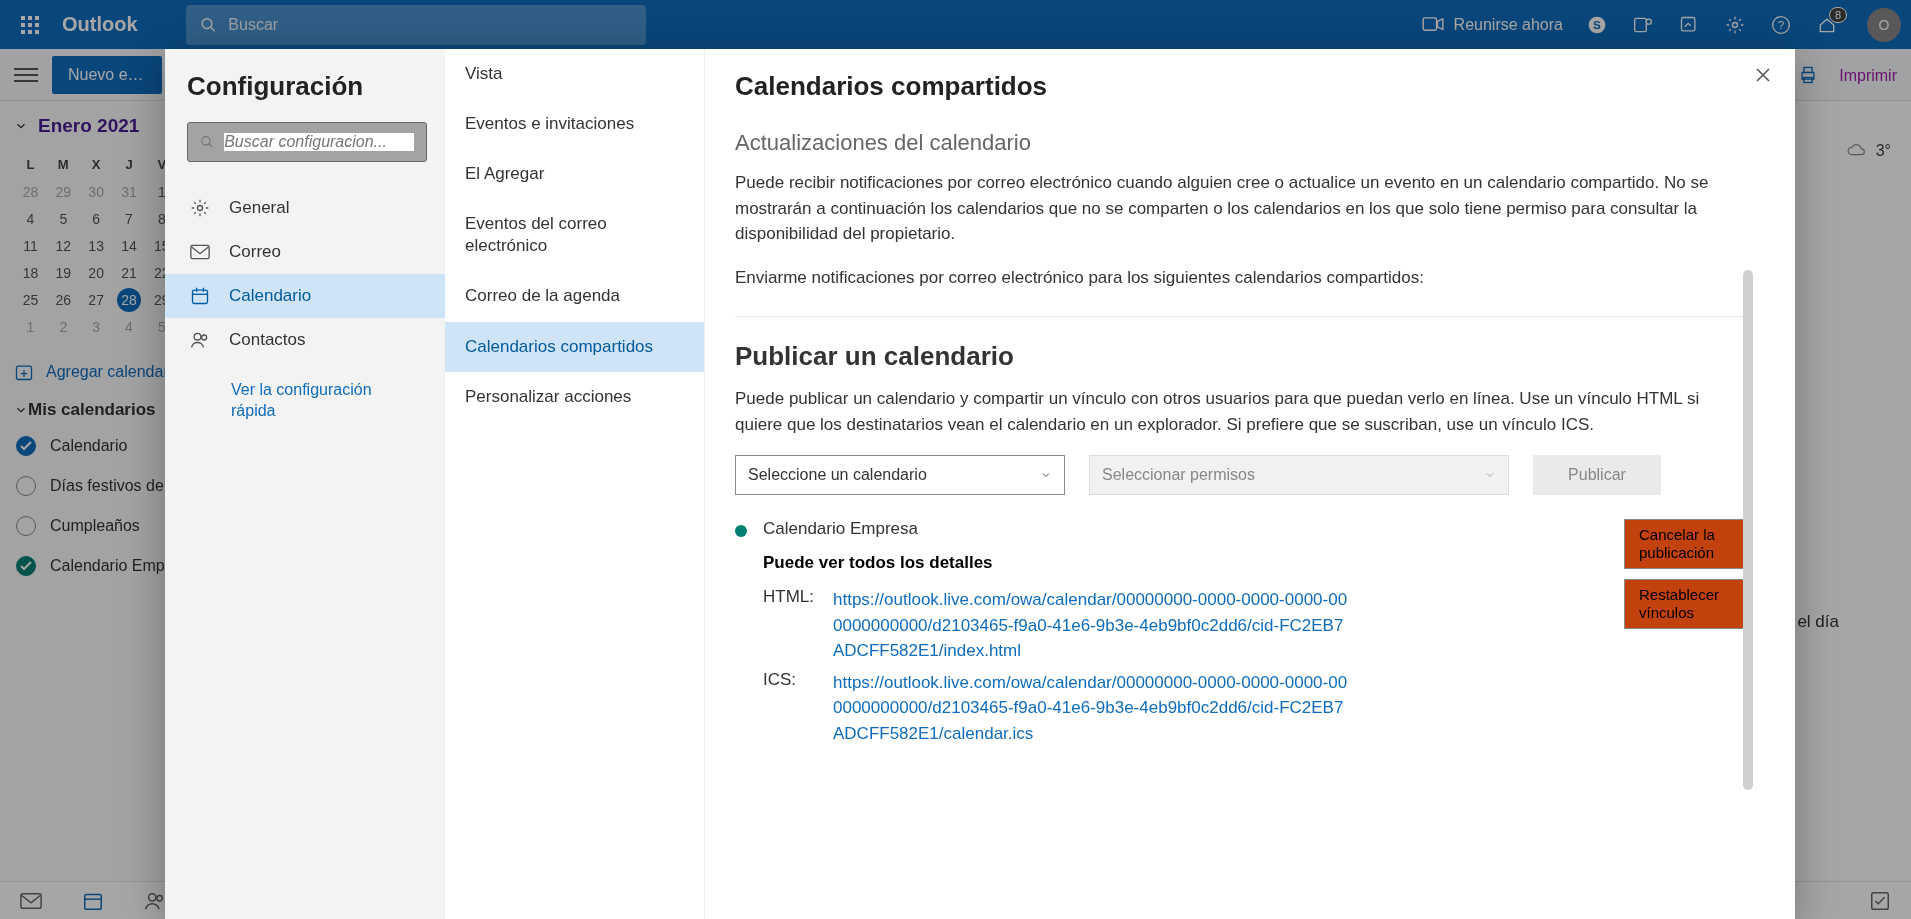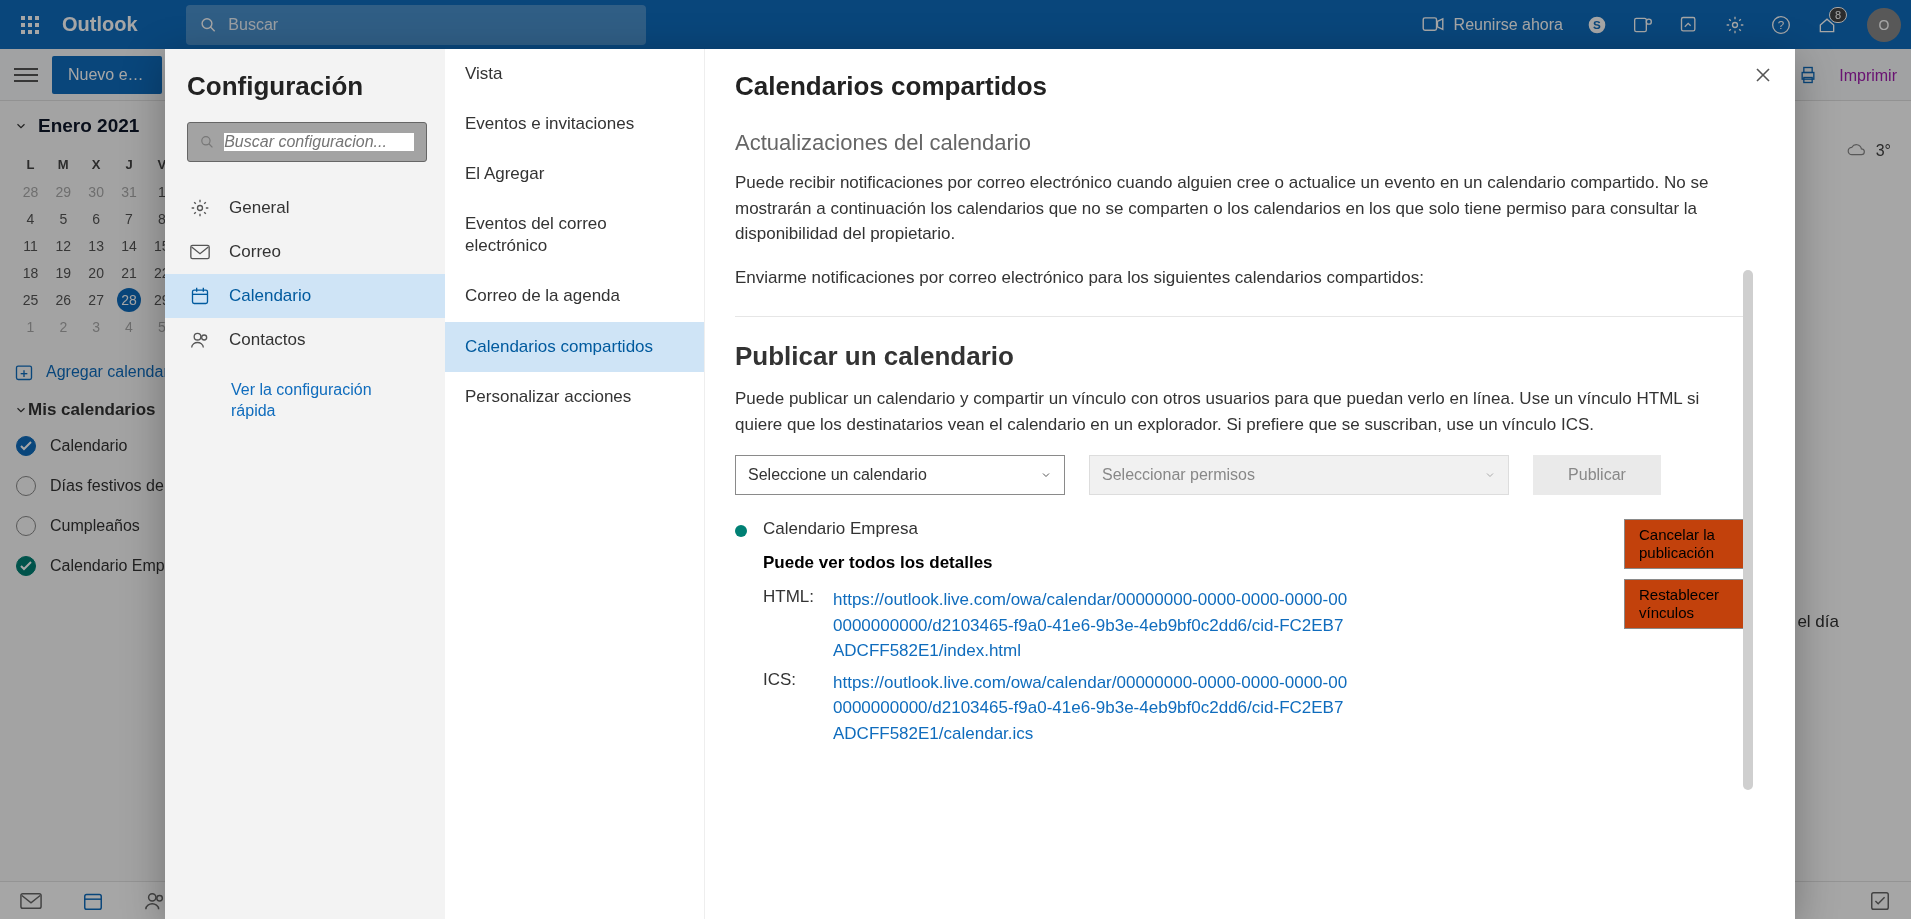--- a/index.html
+++ b/index.html
@@ -21,21 +21,21 @@
   
   .commandbar { height:52px; display:flex; align-items:center; padding:0 14px; gap:14px; background:#f8f9fa; border-bottom:1px solid #e1e1e1;}
   .hamburger { width:24px; display:flex; flex-direction:column; gap:4px; }
   .hamburger span{ height:2px; background:#555; }
   .new-event-btn { background:#0F6CBD; color:#fff; font-size:16px; padding:10px 16px; border:none; border-radius:2px; }
   .commandbar-right { margin-left:auto; display:flex; align-items:center; gap:16px; color:#0F6CBD; }
   .print-btn { display:flex; align-items:flex-end; gap:21px; font-size:16px; color:#a21caf; }
 
   
   .leftnav { position:absolute; top:101px; left:0; width:260px; bottom:38px; padding:14px 10px 0 14px; background:#fbfbfb; border-right:1px solid #eee; overflow:hidden;}
-  .month-title { display:flex; align-items:center; gap:10px; font-weight:700; font-size:19px; color:#0f172a; margin-bottom:14px;}
+  .month-title { display:flex; align-items:center; gap:10px; font-weight:700; font-size:19px; color:#4c1d95; margin-bottom:14px;}
   .mini-cal { width:230px; }
   .mini-cal .row{ display:flex; }
   .mini-cal .cell{ width:33px; height:27px; display:flex; align-items:center; justify-content:center; font-size:14px; color:#555;}
   .mini-cal .hdr{ font-weight:600; color:#444; font-size:13px;}
   .mini-cal .dim{ color:#aaa; }
   .mini-cal .today{ background:#0F6CBD; color:#fff; border-radius:50%; width:24px; height:24px; }
   .add-cal { display:flex; align-items:center; gap:12px; color:#0F6CBD; font-size:16px; margin:22px 0 18px 0;}
   .my-cals { display:flex; align-items:center; gap:0; font-weight:700; font-size:17px; margin-bottom:8px; color:#333;}
   .cal-list { display:flex; flex-direction:column; gap:4px; }
   .cal-item { display:flex; align-items:center; gap:14px; padding:8px 2px; font-size:16px; color:#333;}

